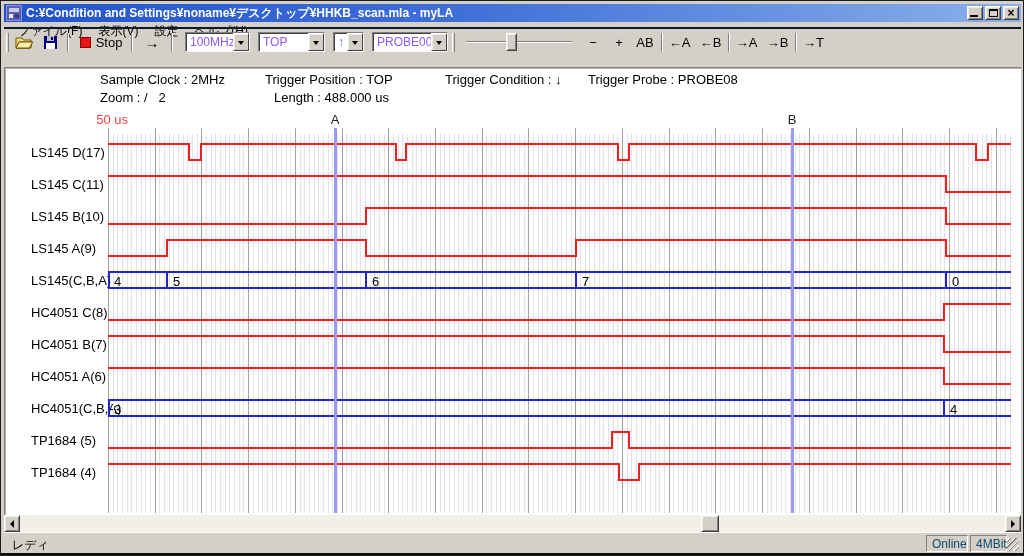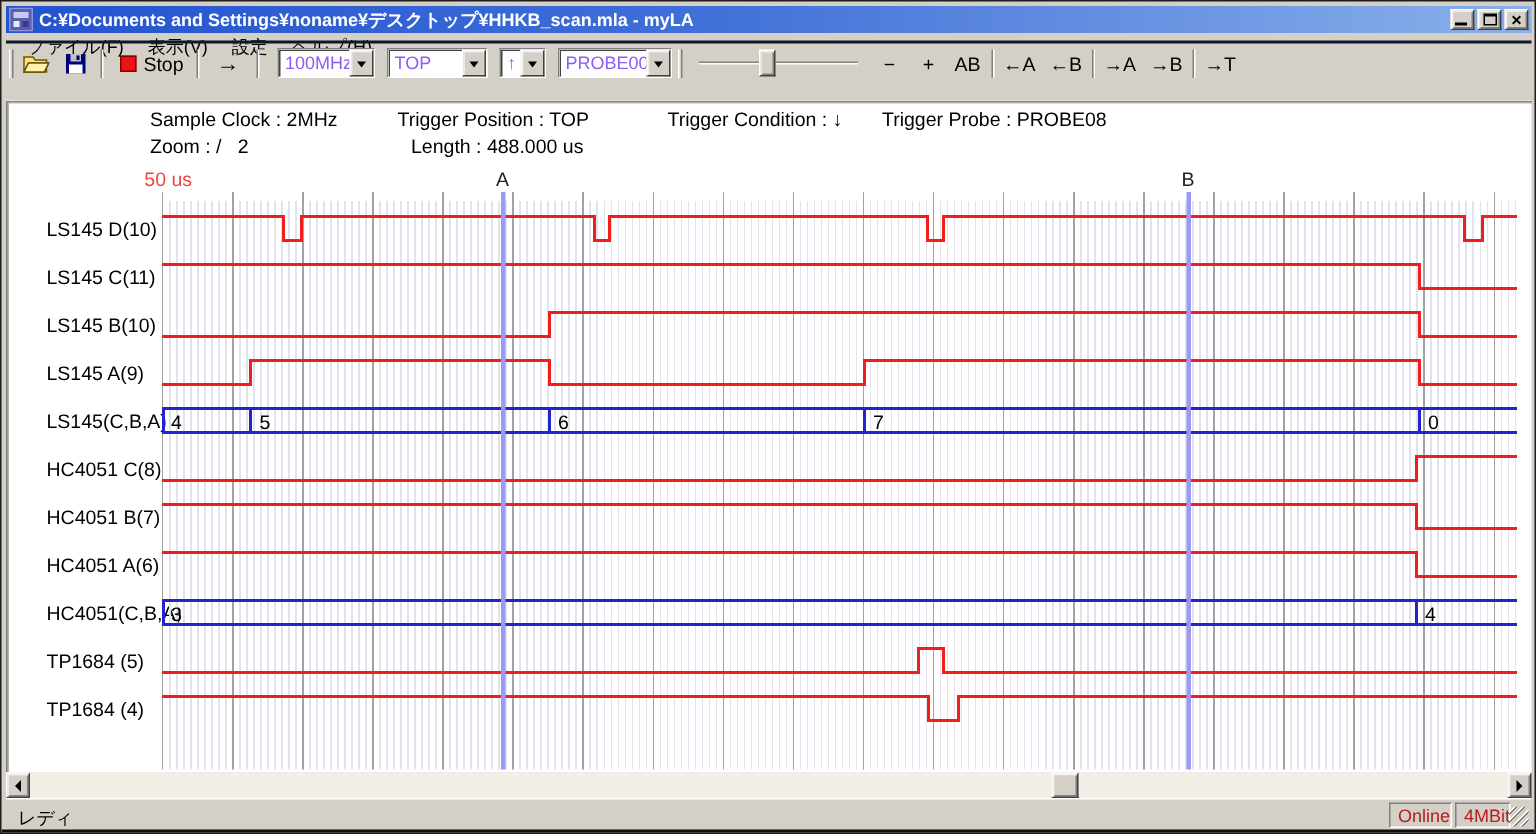--- a/index.html
+++ b/index.html
@@ -66,39 +66,39 @@
     border:1px solid;border-color:#fff #404040 #404040 #fff;box-shadow:inset 1px 1px 0 #ecebe5, inset -1px -1px 0 #808080;
     display:flex;align-items:center;justify-content:center;}
   .tri-l{width:0;height:0;border:4px solid transparent;border-right:4px solid #000;margin-left:-4px;}
   .tri-r{width:0;height:0;border:4px solid transparent;border-left:4px solid #000;margin-right:-4px;}
   #hthumb{position:absolute;top:0;left:697px;width:18px;height:17px;background:#d4d0c8;
     border:1px solid;border-color:#fff #404040 #404040 #fff;box-shadow:inset 1px 1px 0 #ecebe5, inset -1px -1px 0 #808080;}
   
   #statusbar{left:3px;top:531px;width:1017px;height:21px;border-top:1px solid #fff;}
   #status-ready{position:absolute;left:8px;top:4px;font-size:12px;color:#000;}
   .spanel{position:absolute;top:2px;height:17px;border:1px solid;border-color:#808080 #fff #fff #808080;
-    font-size:12px;color:#b91c1c;padding:1px 5px 0 5px;text-align:center;}
+    font-size:12px;color:#0c4a6e;padding:1px 5px 0 5px;text-align:center;}
   #resize-grip{position:absolute;right:2px;bottom:2px;width:13px;height:13px;
     background:repeating-linear-gradient(135deg,transparent 0 2px,#fff 2px 3px,#808080 3px 4px);}
   #bottom-strip{left:0;top:552px;width:1024px;height:4px;background:#0d0d0d;}
 </style>
 </head>
 <body>
 
 <div id="win">
 
   <div id="titlebar" class="abs">
     <svg id="app-icon" viewBox="0 0 16 16">
       <rect x="0" y="0" width="16" height="16" fill="#8f93d8"></rect>
       <rect x="1" y="1" width="14" height="14" fill="#5a5fae"></rect>
       <rect x="3" y="3" width="10" height="4" fill="#c8cbf0"></rect>
       <rect x="3" y="9" width="4" height="4" fill="#e8e9fa"></rect>
       <rect x="9" y="9" width="4" height="4" fill="#343a8c"></rect>
     </svg>
-    <span id="title-text">C:¥Documents and Settings¥noname¥デスクトップ¥HHKB_scan.mla - myLA</span>
+    <span id="title-text">C:¥Condition and Settings¥noname¥デスクトップ¥HHKB_scan.mla - myLA</span>
     <span class="tbtn">
         <span class="glyph-min"></span>
       </span>
     <span class="tbtn">
         <span class="glyph-max"></span>
       </span>
     <span class="tbtn">
         <span class="glyph-close">×</span>
       </span>
   </div>
@@ -219,21 +219,21 @@
     <span class="info-text" style="left:96px;top:23px">Zoom : /   2</span>
     <span class="info-text" style="left:270px;top:23px">Length : 488.000 us</span>
 
     <span id="timelabel">50 us</span>
 
     <div id="marker-letters">
         <span class="marker-letter" style="left: 323px;">A</span>
         <span class="marker-letter" style="left: 780px;">B</span>
       </div>
     <div id="channel-labels">
-        <div class="chlabel" style="top: 78px;">LS145 D(10)</div>
+        <div class="chlabel" style="top: 78px;">LS145 D(17)</div>
         <div class="chlabel" style="top: 110px;">LS145 C(11)</div>
         <div class="chlabel" style="top: 142px;">LS145 B(10)</div>
         <div class="chlabel" style="top: 174px;">LS145 A(9)</div>
         <div class="chlabel" style="top: 206px;">LS145(C,B,A)</div>
         <div class="chlabel" style="top: 238px;">HC4051 C(8)</div>
         <div class="chlabel" style="top: 270px;">HC4051 B(7)</div>
         <div class="chlabel" style="top: 302px;">HC4051 A(6)</div>
         <div class="chlabel" style="top: 334px;">HC4051(C,B,A)</div>
         <div class="chlabel" style="top: 366px;">TP1684 (5)</div>
         <div class="chlabel" style="top: 398px;">TP1684 (4)</div>

